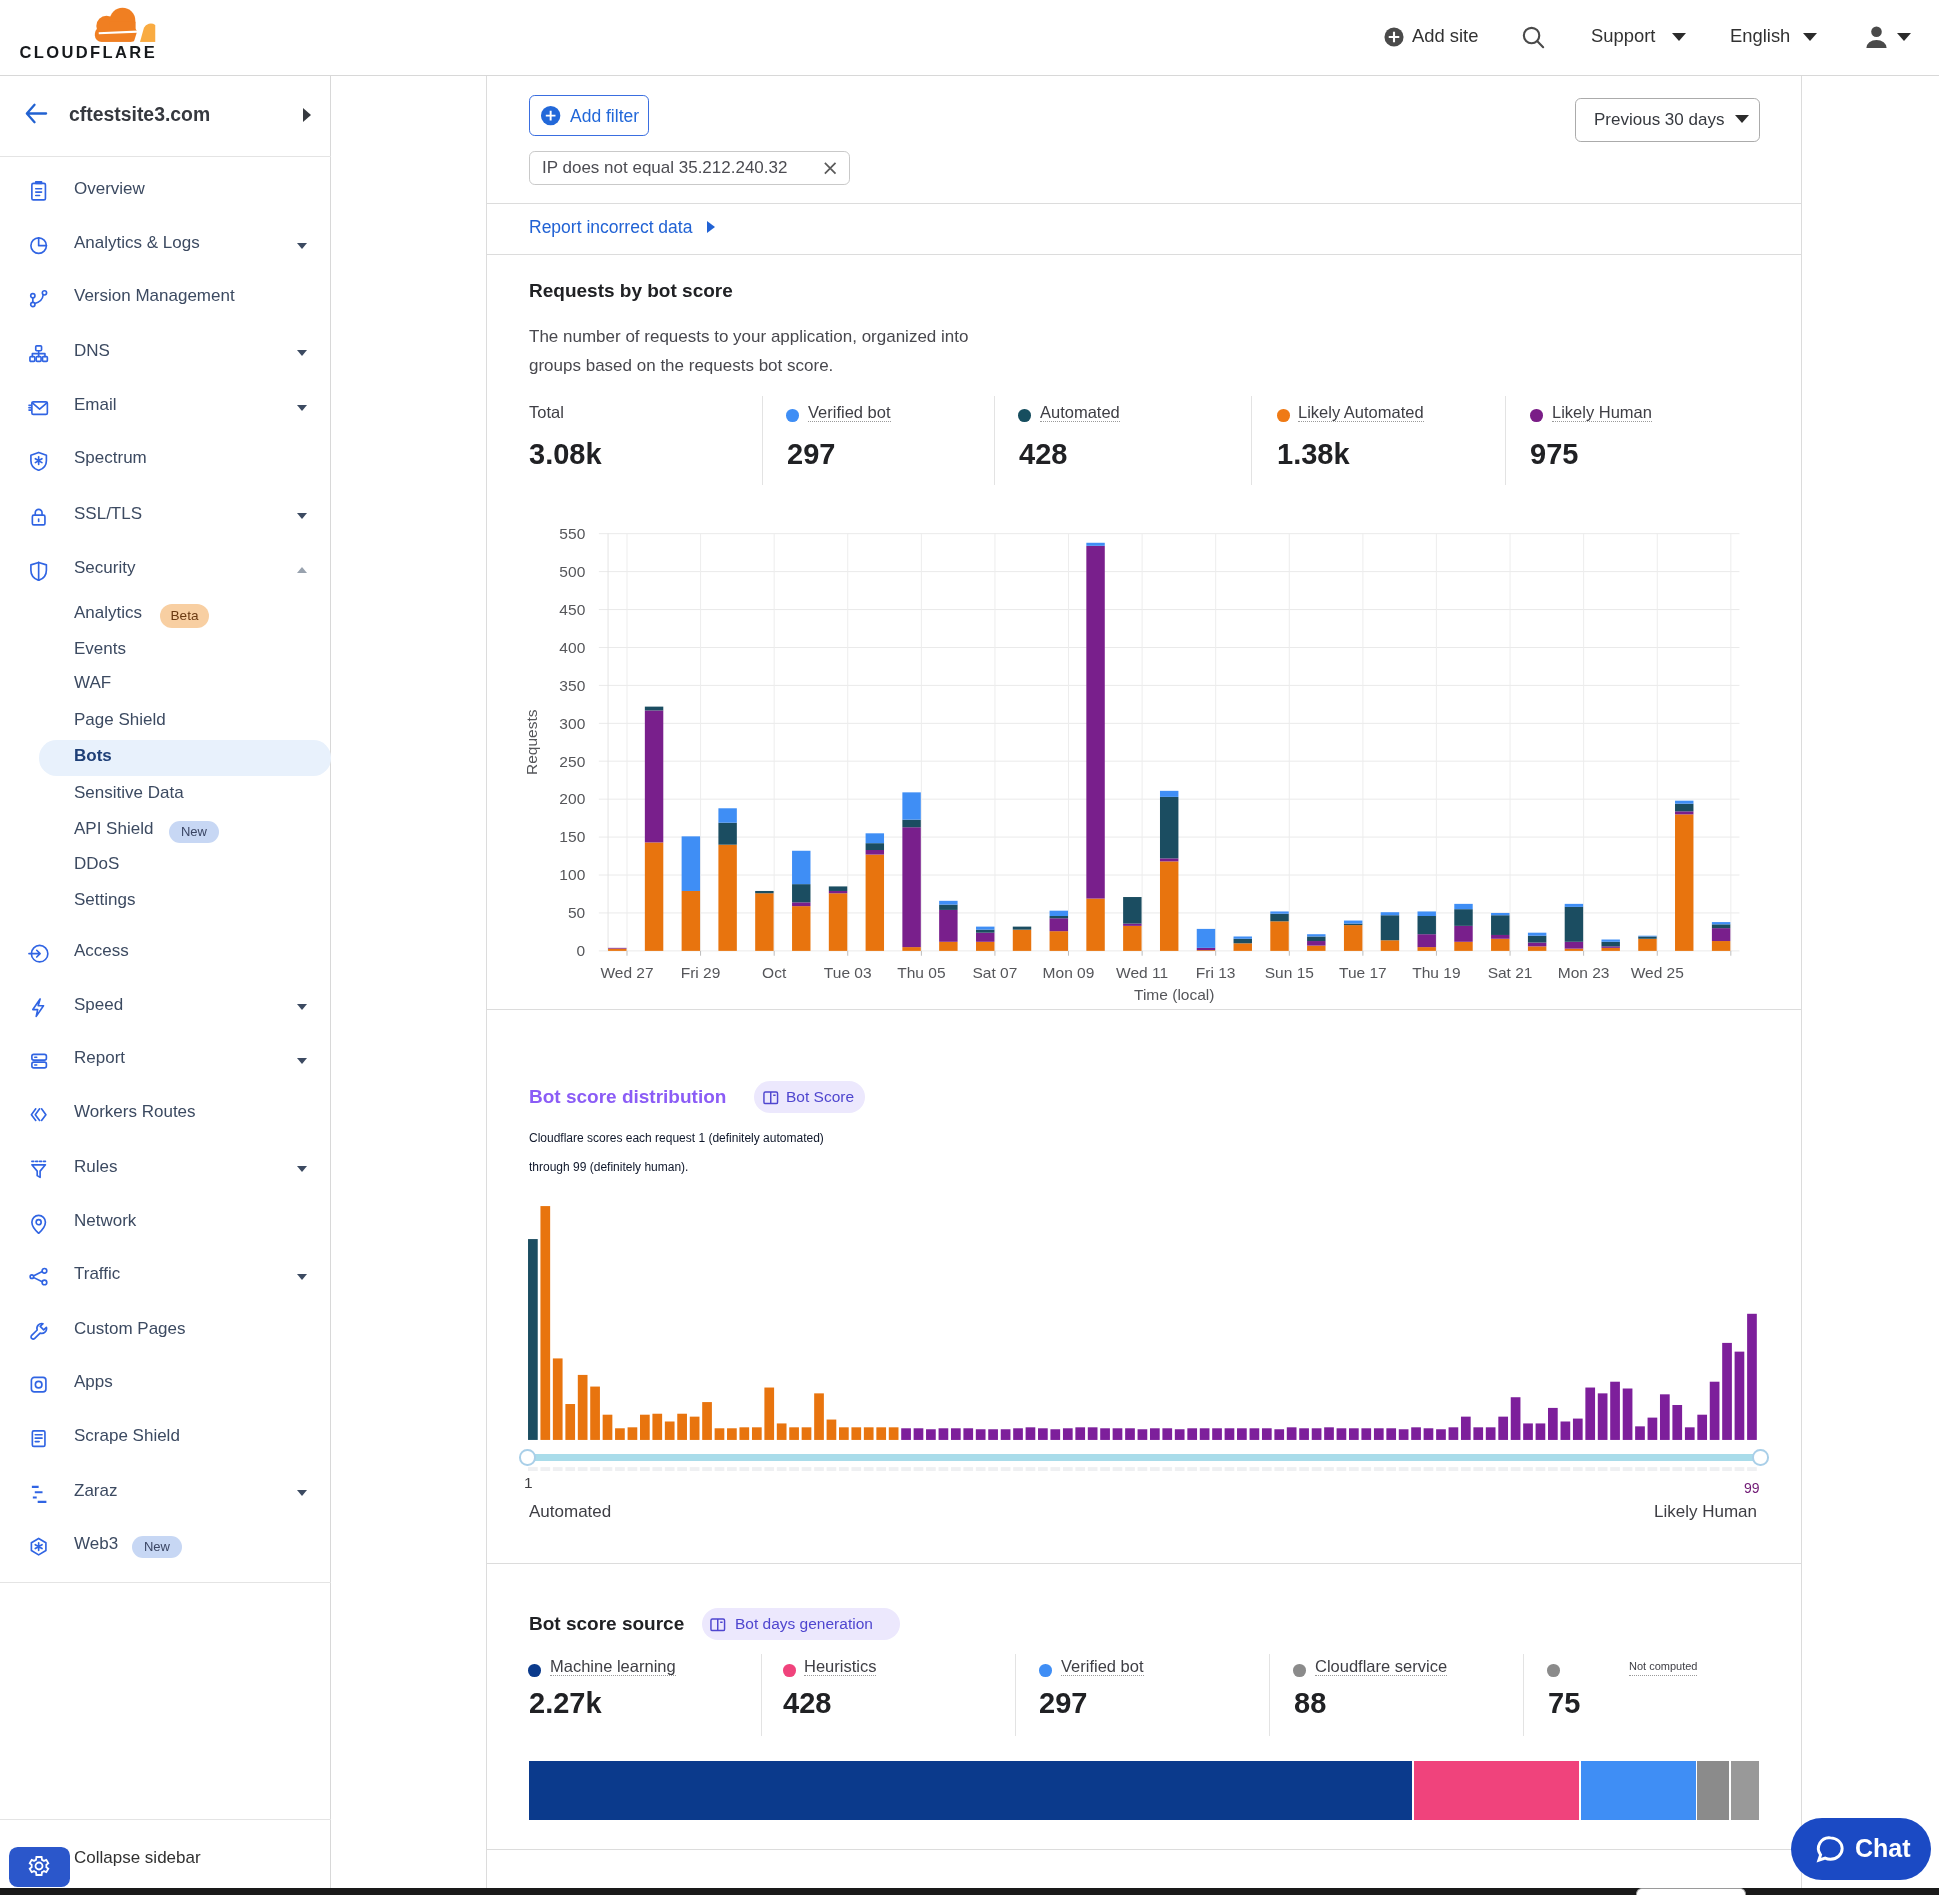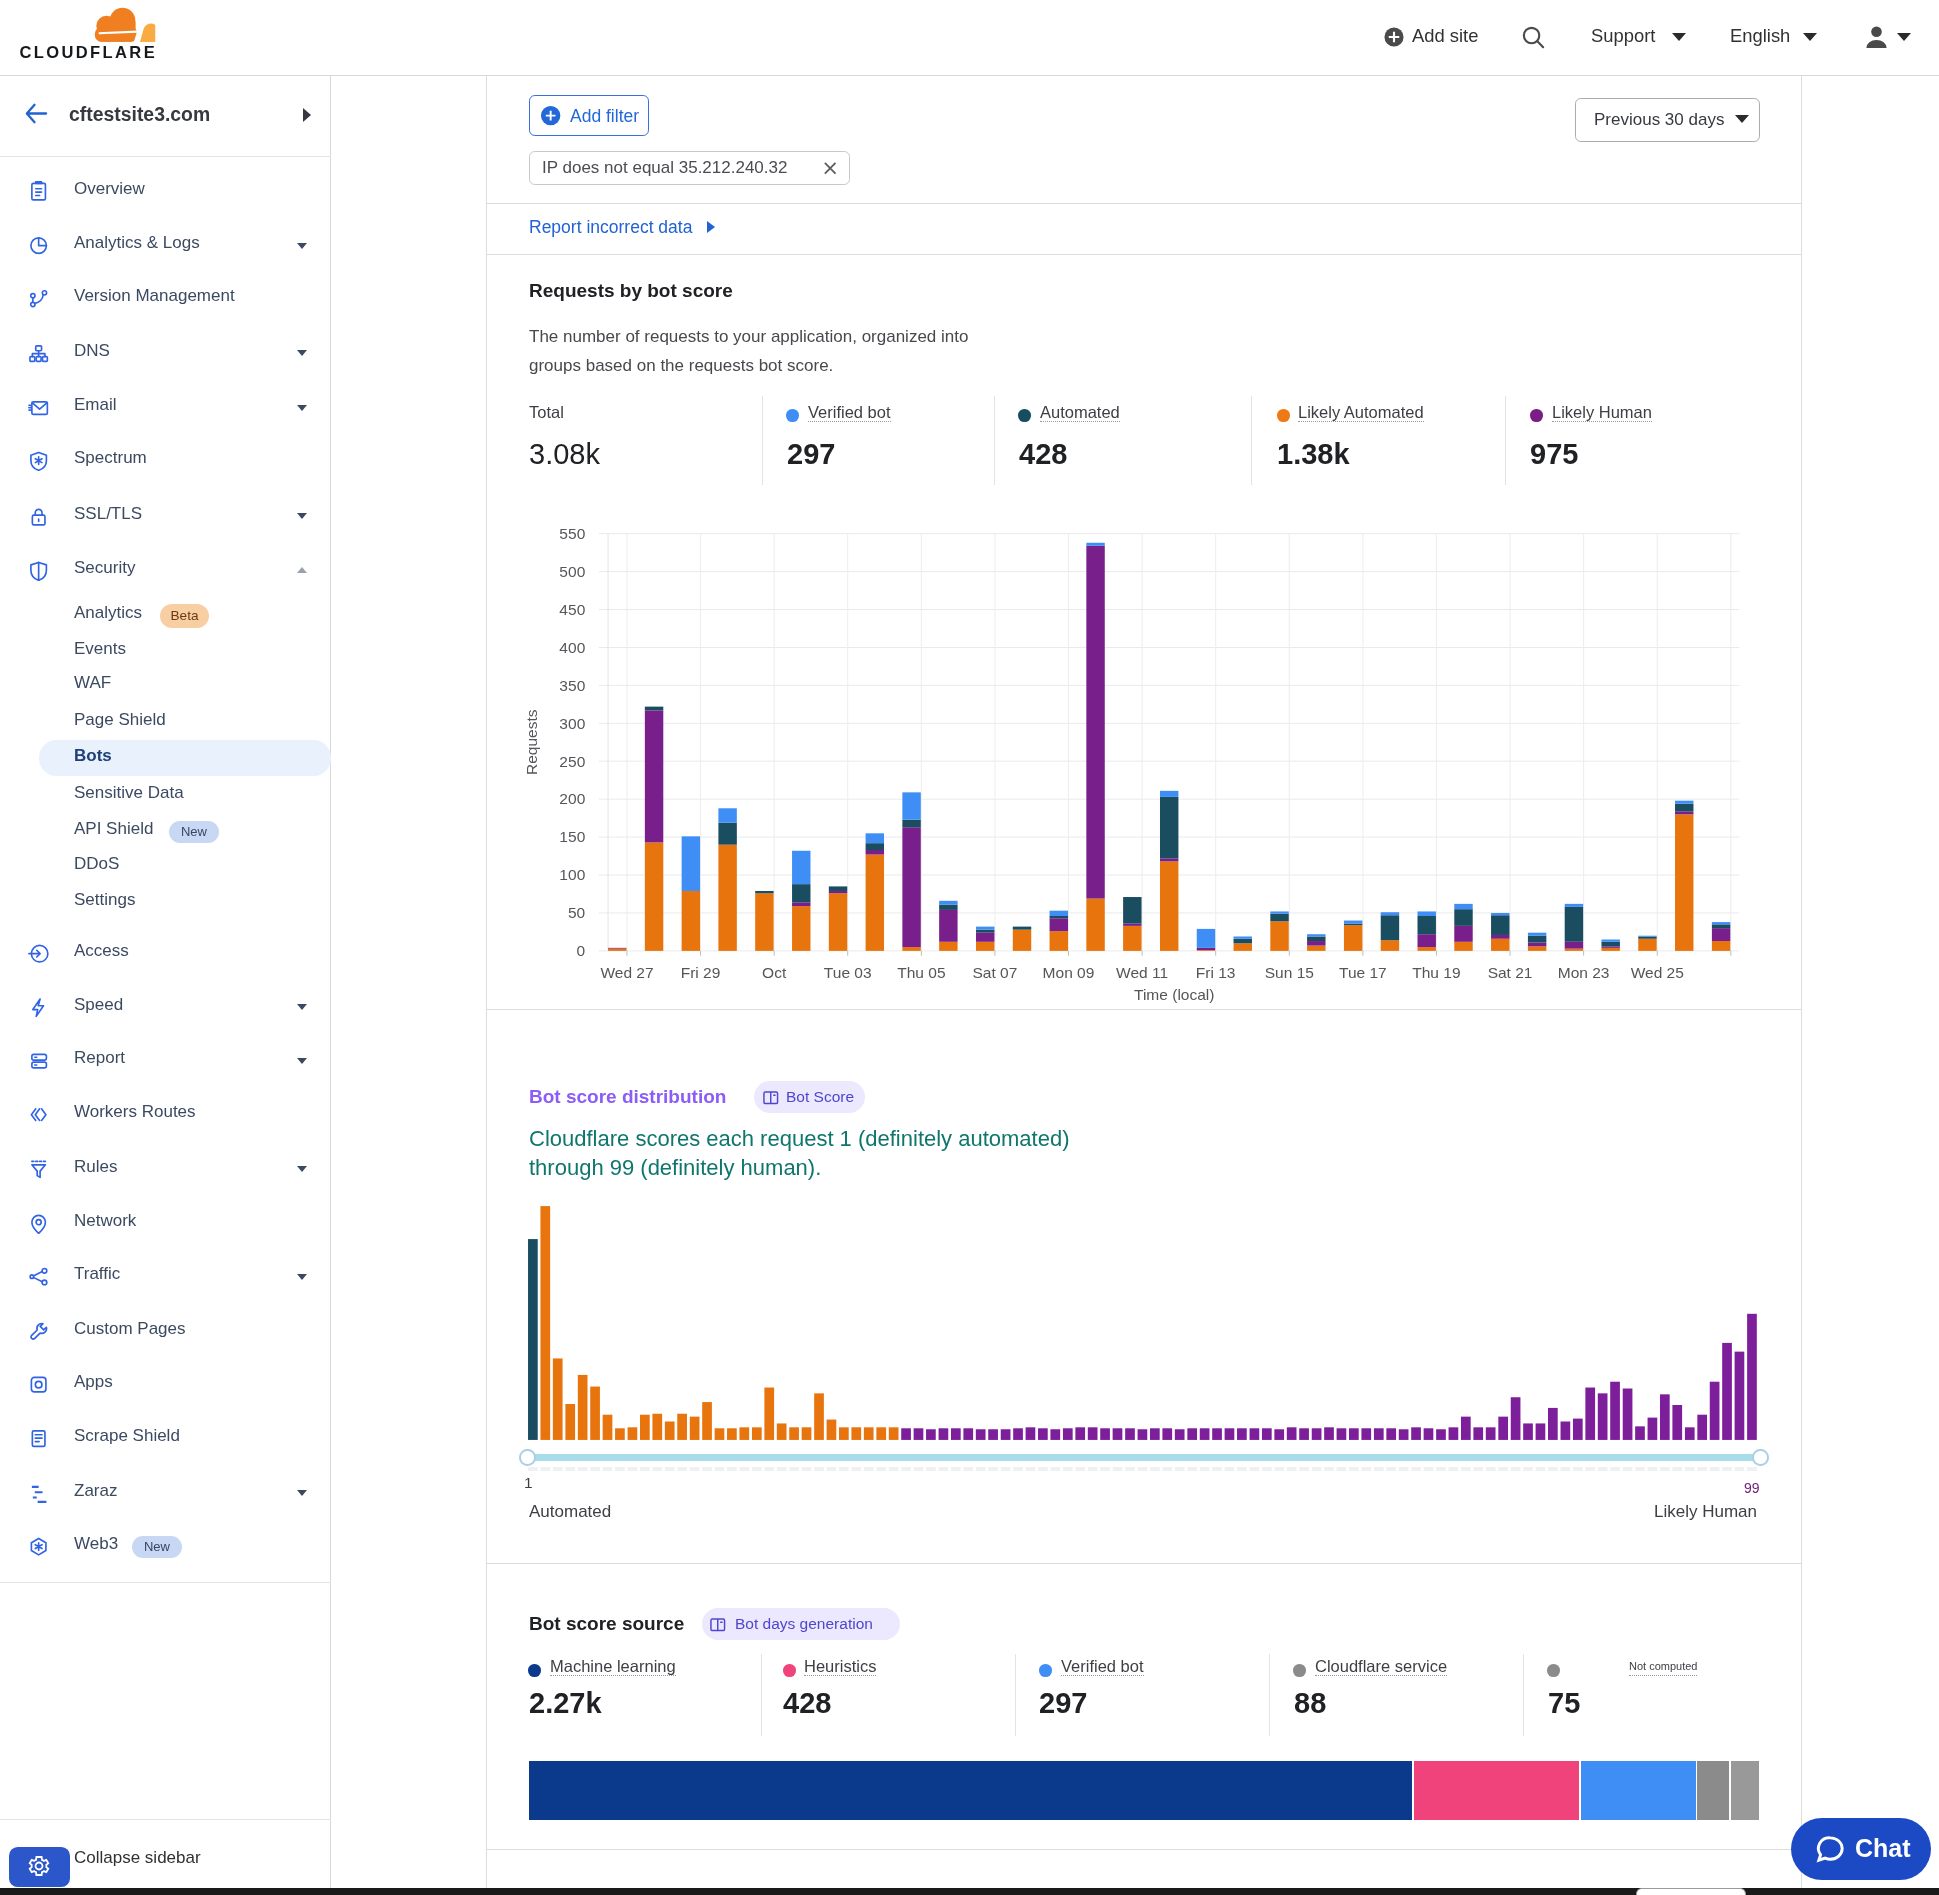--- a/index.html
+++ b/index.html
@@ -205,21 +205,21 @@
 <div class="abs" style="left:1575px;top:98px;width:185px;height:44px;border:1px solid #ababab;border-radius:5.8px"></div>
 <div class="abs" style="left:1594px;top:110px;font-size:17px;color:#36393f">Previous 30 days</div>
 <div class="abs" style="left:1735px;top:115px;width:0;height:0;border-left:7.8px solid transparent;border-right:7.8px solid transparent;border-top:8.7px solid #2b2b2b"></div>
 
 <div class="abs" style="left:529px;top:217px;font-size:17.5px;color:#2162d4">Report incorrect data</div>
 <div class="abs" style="left:707px;top:221px;width:0;height:0;border-top:6.8px solid transparent;border-bottom:6.8px solid transparent;border-left:8.7px solid #2162d4"></div>
 
 <div class="abs" style="left:529px;top:280px;font-size:19px;font-weight:bold;color:#202124">Requests by bot score</div>
 <div class="abs" style="left:529px;top:322px;font-size:17px;color:#48484e;line-height:29px">The number of requests to your application, organized into<br>groups based on the requests bot score.</div>
 <div style="position:absolute;left:529px;top:403px;font-size:16.5px;color:#3e3e44;">Total</div>
-<div style="position:absolute;left:529px;top:438px;font-size:29px;font-weight:normal;color:#202124">3.08k</div>
+<div style="position:absolute;left:529px;top:438px;font-size:29px;font-weight:bold;color:#202124">3.08k</div>
 <div style="position:absolute;left:786px;top:409px;width:12.6px;height:12.6px;border-radius:50%;background:#3f8ef5"></div>
 <div style="position:absolute;left:808px;top:403px;font-size:16.5px;color:#3e3e44;border-bottom:1.9px dotted #9a9a9a;padding-bottom:0px;line-height:18.4px">Verified bot</div>
 <div style="position:absolute;left:787px;top:438px;font-size:29px;font-weight:bold;color:#202124">297</div>
 <div style="position:absolute;left:1018px;top:409px;width:12.6px;height:12.6px;border-radius:50%;background:#174e5f"></div>
 <div style="position:absolute;left:1040px;top:403px;font-size:16.5px;color:#3e3e44;border-bottom:1.9px dotted #9a9a9a;padding-bottom:0px;line-height:18.4px">Automated</div>
 <div style="position:absolute;left:1019px;top:438px;font-size:29px;font-weight:bold;color:#202124">428</div>
 <div style="position:absolute;left:1277px;top:409px;width:12.6px;height:12.6px;border-radius:50%;background:#ef7a15"></div>
 <div style="position:absolute;left:1298px;top:403px;font-size:16.5px;color:#3e3e44;border-bottom:1.9px dotted #9a9a9a;padding-bottom:0px;line-height:18.4px">Likely Automated</div>
 <div style="position:absolute;left:1277px;top:438px;font-size:29px;font-weight:bold;color:#202124">1.38k</div>
 <div style="position:absolute;left:1530px;top:409px;width:12.6px;height:12.6px;border-radius:50%;background:#7a1d87"></div>
@@ -628,21 +628,21 @@
 <rect x="1800.4" y="1512" width="10.0" height="4" fill="#eff0f2"></rect>
 </svg>
 
 <div class="abs" style="left:529px;top:1086px;font-size:19px;font-weight:bold;color:#8b5cf6">Bot score distribution</div>
 <div class="abs" style="left:754px;top:1081px;width:111px;height:32px;background:#ece8fd;border-radius:16.5px"></div>
 <svg class="abs" style="left:762px;top:1089px" width="17.5" height="17.5" viewBox="0 0 18 18">
     <rect x="2" y="3" width="14" height="12" rx="1.5" stroke="#4f46cf" stroke-width="1.5" fill="none"></rect>
     <path d="M9 3v12M11.5 6.5h2.5" stroke="#4f46cf" stroke-width="1.5"></path>
   </svg>
 <div class="abs" style="left:786px;top:1088px;font-size:15.5px;color:#4f46cf">Bot Score</div>
-<div class="abs" style="left:529px;top:1124px;font-size:22px;color:#0f766e;line-height:29px">Cloudflare scores each request 1 (definitely automated)<br>through 99 (definitely human).</div>
+<div class="abs" style="left:529px;top:1124px;font-size:12px;color:#0f172a;line-height:29px">Cloudflare scores each request 1 (definitely automated)<br>through 99 (definitely human).</div>
 <div class="abs" style="left:529px;top:1454px;width:1232px;height:6.8px;background:#a9dcea;border-radius:2.9px"></div>
 <div class="abs" style="left:519px;top:1449px;width:16.5px;height:16.5px;background:#fff;border:2.4px solid #a9cfe8;border-radius:50%"></div>
 <div class="abs" style="left:1752px;top:1449px;width:16.5px;height:16.5px;background:#fff;border:2.4px solid #a9cfe8;border-radius:50%"></div>
 <div class="abs" style="left:524px;top:1474px;font-size:15.5px;color:#3f3f42">1</div>
 <div class="abs" style="left:1744px;top:1480px;font-size:14px;color:#701a75">99</div>
 <div class="abs" style="left:529px;top:1502px;font-size:17px;color:#3e3e44">Automated</div>
 <div class="abs" style="left:1654px;top:1502px;font-size:17px;color:#3e3e44">Likely Human</div>
 
 <div class="abs" style="left:529px;top:1613px;font-size:19px;font-weight:bold;color:#202124">Bot score source</div>
 <div class="abs" style="left:702px;top:1608px;width:198px;height:32px;background:#ece8fd;border-radius:16.5px"></div>

